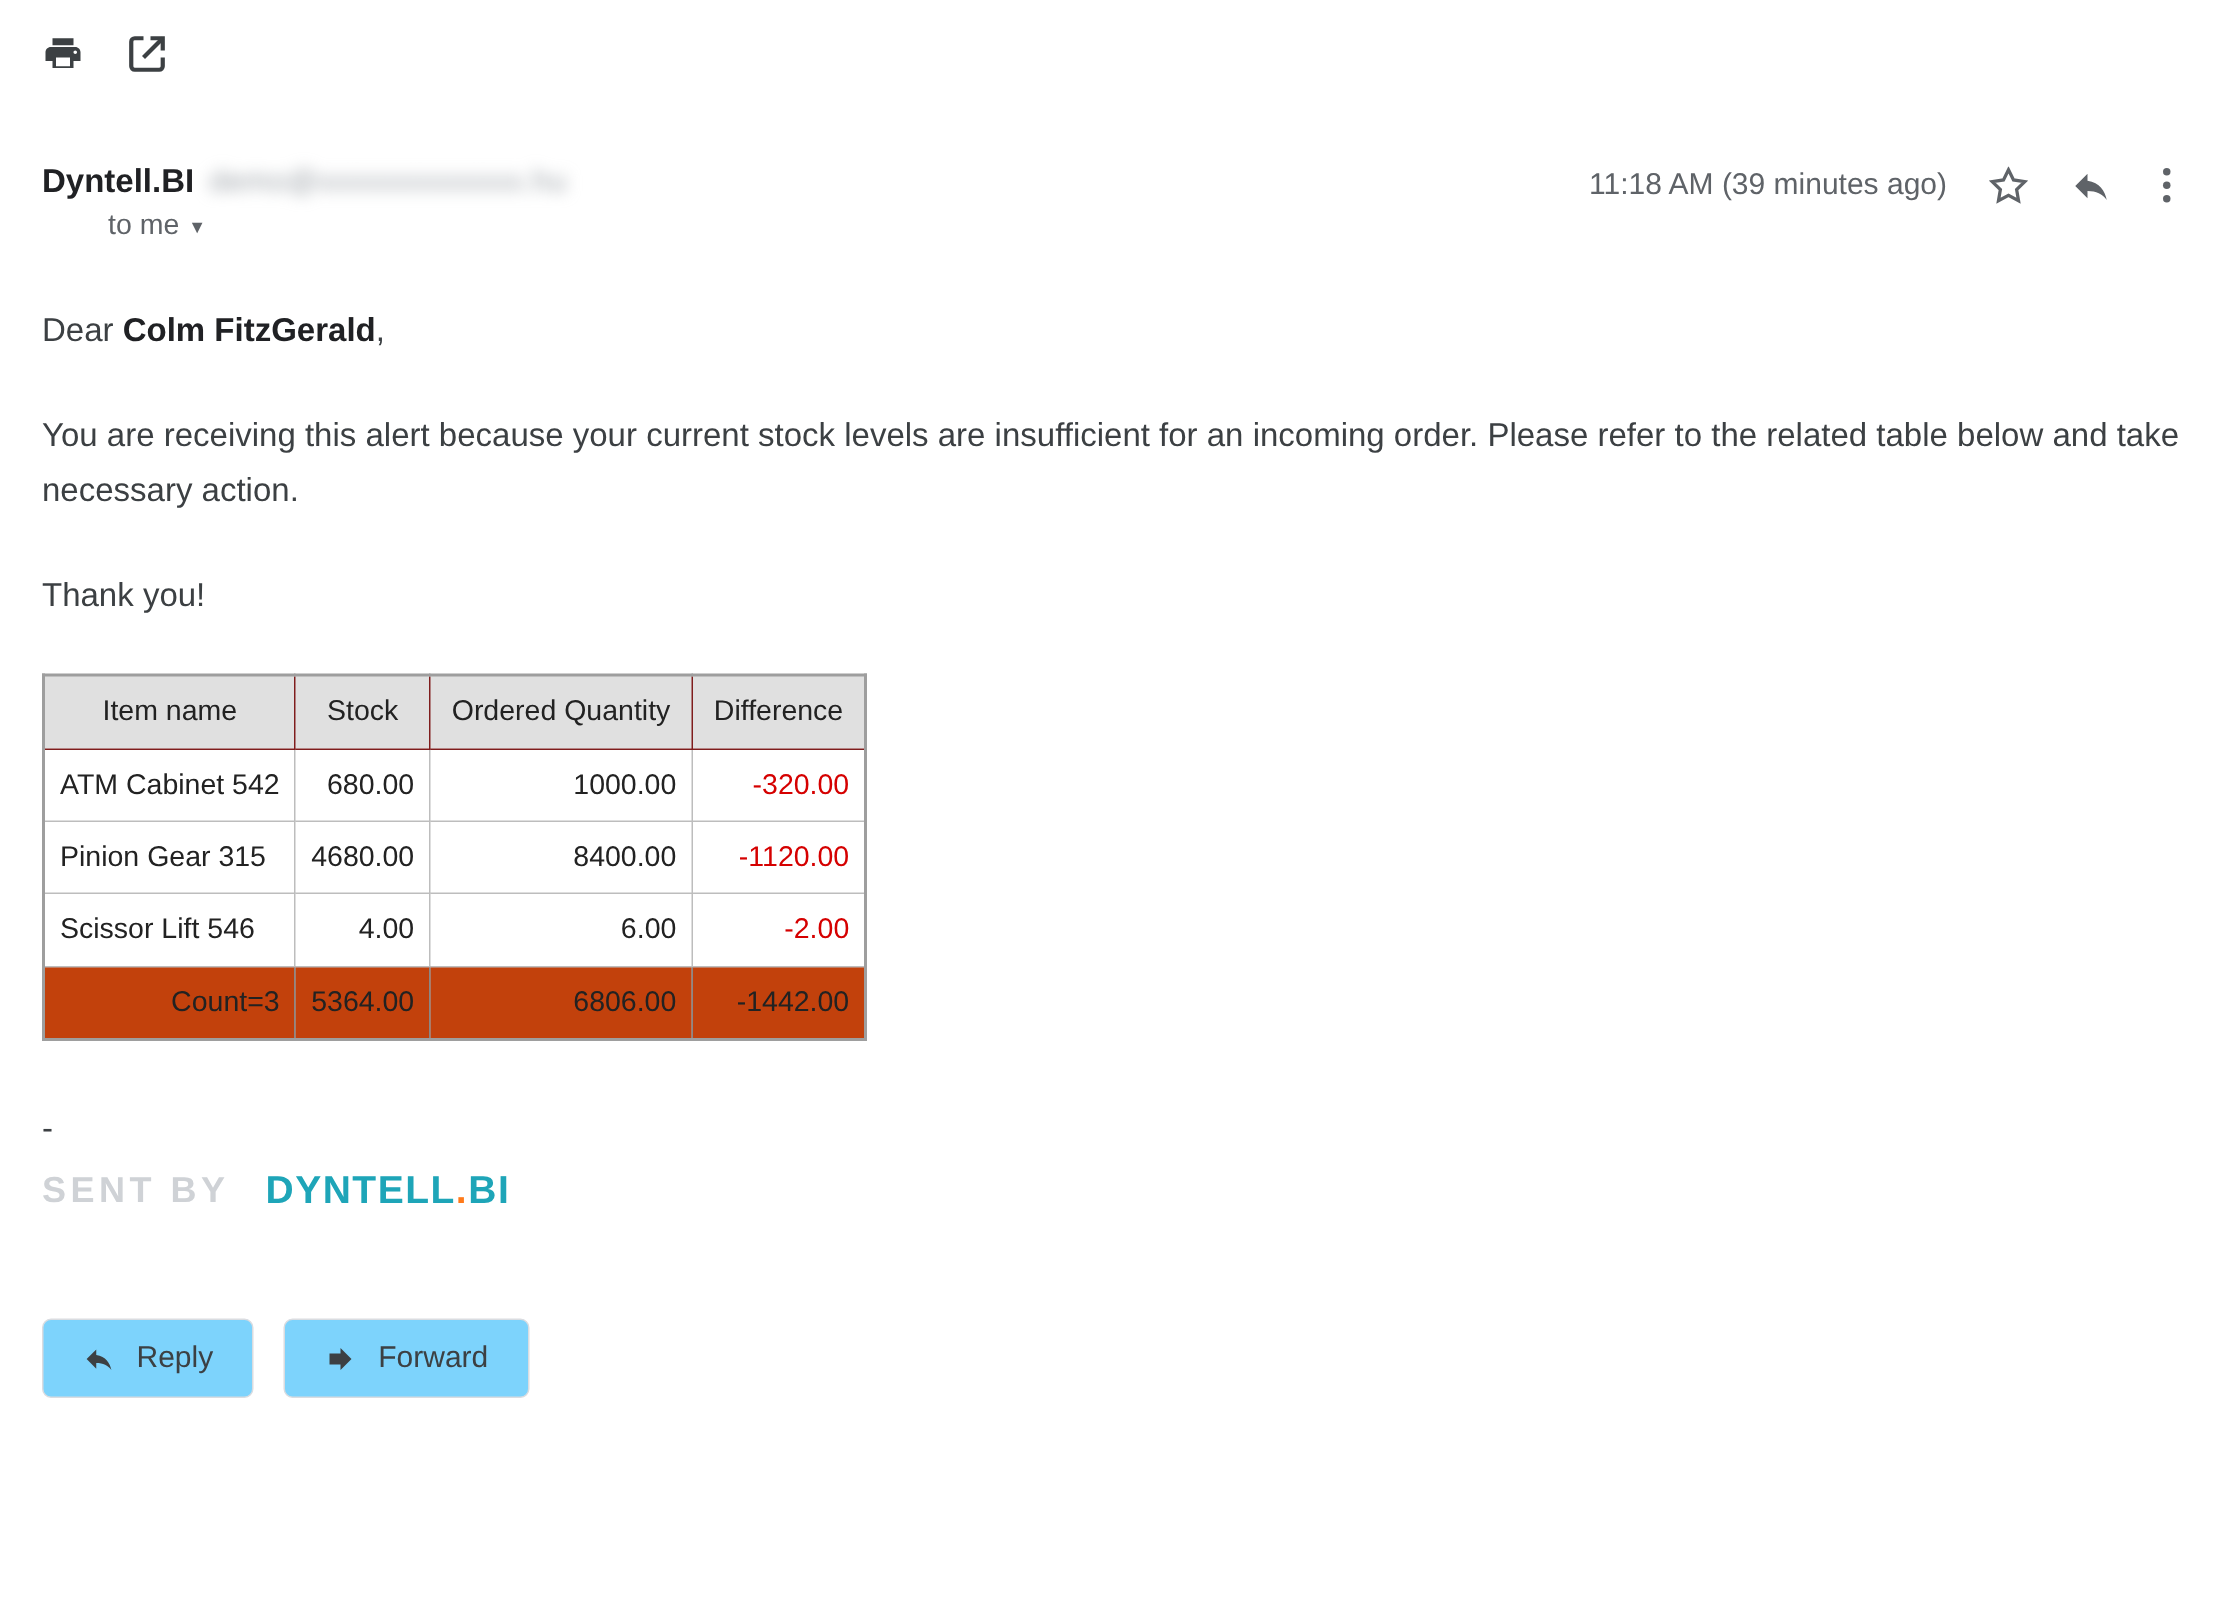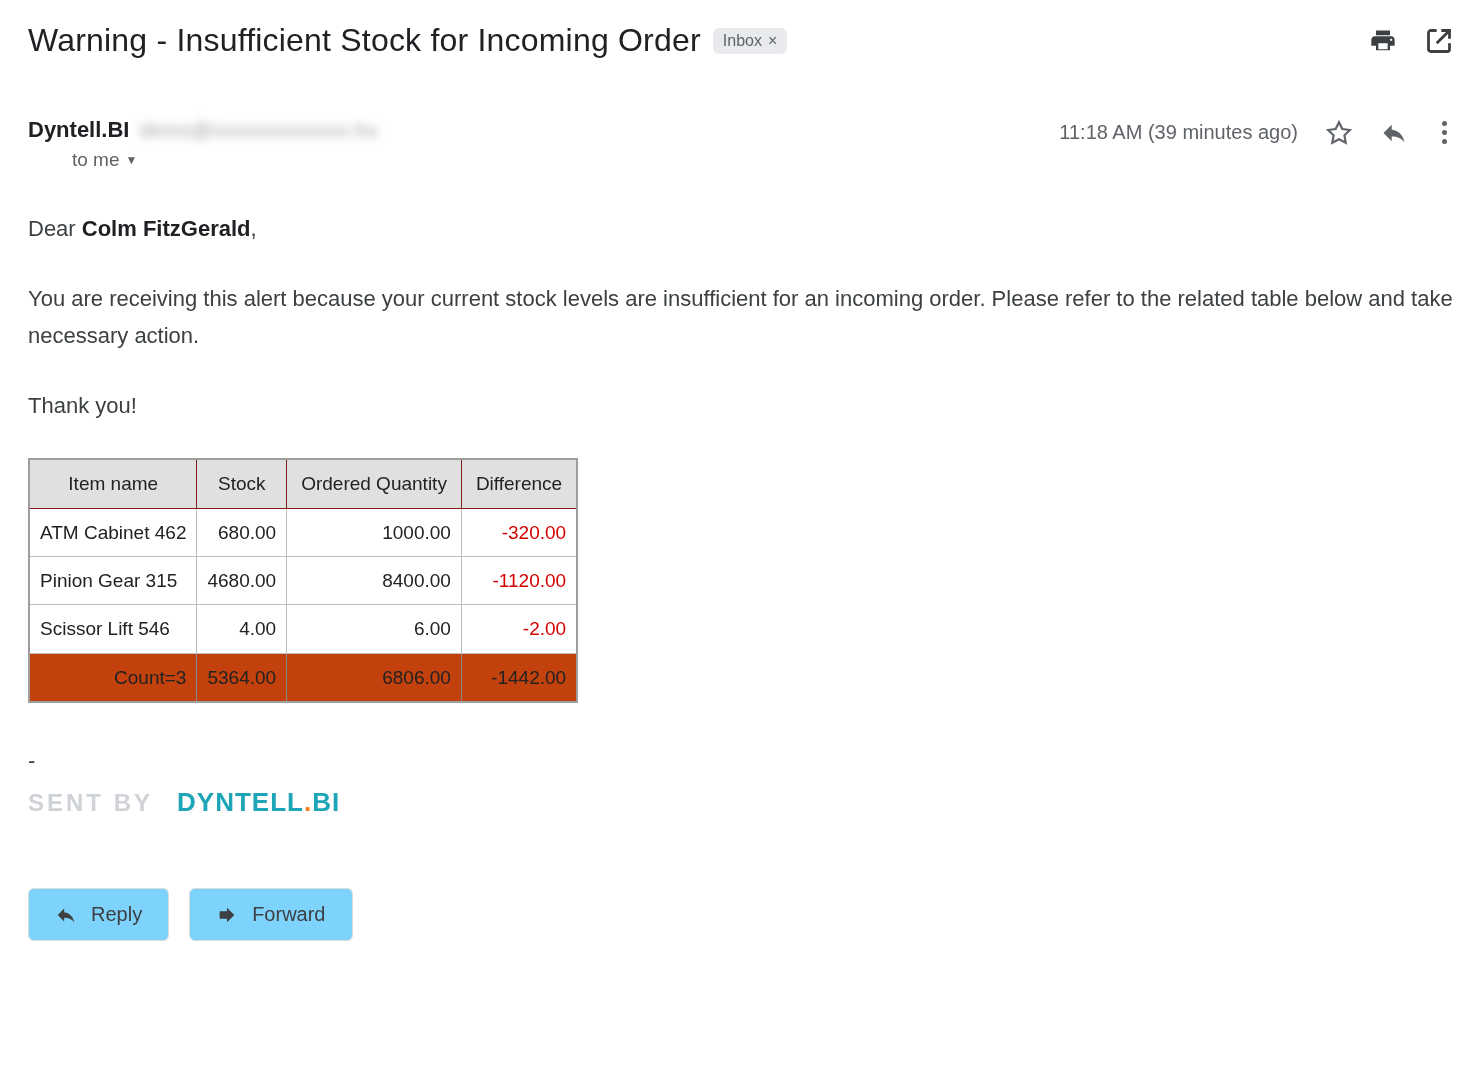--- a/index.html
+++ b/index.html
@@ -84,27 +84,20 @@
     background: #7dd3fc; color: #3c4043;
     font-size: 20px; padding: 14px 26px; cursor: pointer;
   }
 </style>
 </head>
 <body>
 
 <div class="container">
 
   <div class="subject-row">
-    <div class="subject-left">
-      <span class="subject-text">Warning - Insufficient Stock for Incoming Order</span>
-      <span class="inbox-chip">
-        <span>Inbox</span>
-        <span class="x">×</span>
-      </span>
-    </div>
     <div class="header-icons">
       <span class="icon-btn">
         <svg width="28" height="28" viewBox="0 0 24 24" fill="#3c4043">
             <path d="M19 8H5c-1.66 0-3 1.34-3 3v5h4v4h12v-4h4v-5c0-1.66-1.34-3-3-3zm-3 11H8v-5h8v5zm3-7c-.55 0-1-.45-1-1s.45-1 1-1 1 .45 1 1-.45 1-1 1zM18 3H6v4h12V3z"></path>
           </svg>
       </span>
       <span class="icon-btn">
         <svg width="28" height="28" viewBox="0 0 24 24" fill="none" stroke="#3c4043" stroke-width="2.4">
             <path d="M14 3h7v7"></path>
             <path d="M10 14 21 3"></path>
@@ -156,21 +149,21 @@
       <thead>
         <tr>
           <th>Item name</th>
           <th>Stock</th>
           <th>Ordered Quantity</th>
           <th>Difference</th>
         </tr>
       </thead>
       <tbody>
         <tr>
-          <td>ATM Cabinet 462</td>
+          <td>ATM Cabinet 542</td>
           <td class="num">680.00</td>
           <td class="num">1000.00</td>
           <td class="neg">-320.00</td>
         </tr>
         <tr>
           <td>Pinion Gear 315</td>
           <td class="num">4680.00</td>
           <td class="num">8400.00</td>
           <td class="neg">-1120.00</td>
         </tr>

